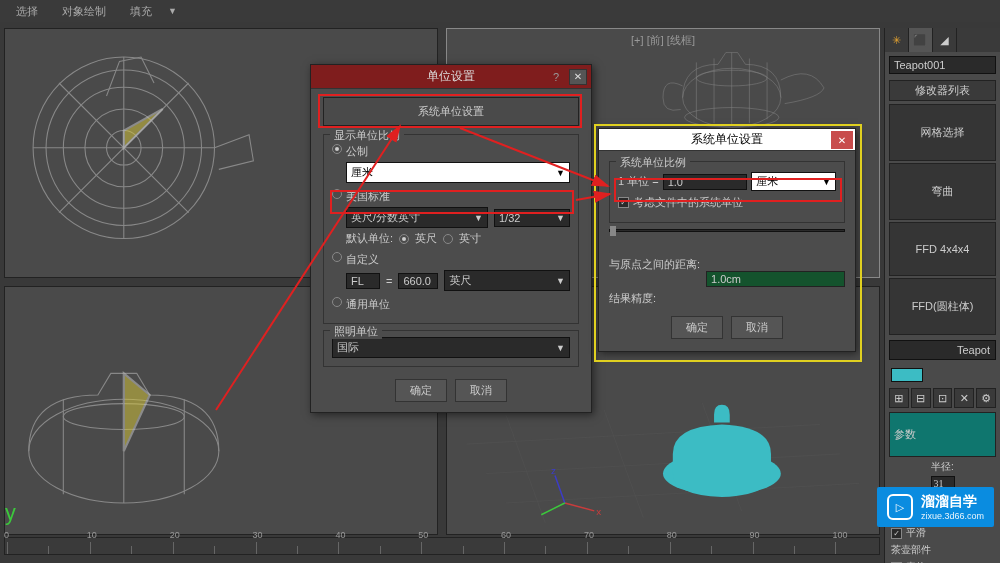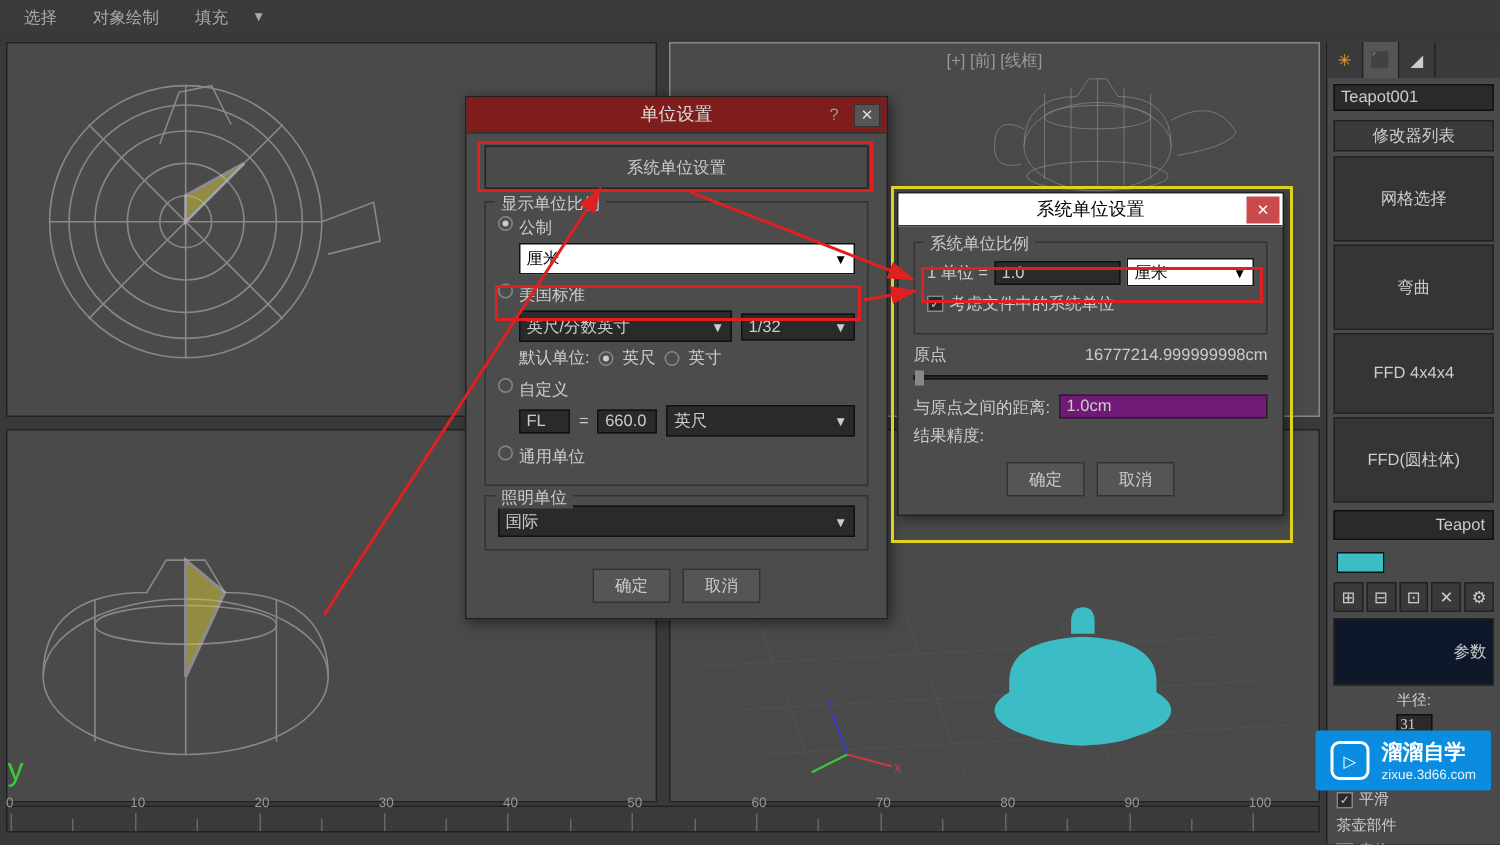--- a/index.html
+++ b/index.html
@@ -27,21 +27,21 @@
 .command-panel { position: absolute; top: 28px; right: 0; width: 116px; bottom: 0; background: #4a4a4a; border-left: 1px solid #222; display: flex; flex-direction: column; }
 .panel-tabs { height: 24px; display: flex; background: #3a3a3a; }
 .panel-tab { width: 24px; height: 24px; display: flex; align-items: center; justify-content: center; border-right: 1px solid #222; }
 .panel-tab.active { background: #555; }
 .object-name { background: #2a2a2a; border: 1px solid #111; padding: 2px 4px; margin: 4px; color: #ccc; }
 .modifier-list { background: #3a3a3a; border: 1px solid #222; padding: 2px 4px; margin: 2px 4px; color: #ccc; font-size: 11px; text-align: center; }
 .modifier-item { padding: 20px 4px; margin: 1px 4px; color: #ccc; text-align: center; background: #353535; border: 1px solid #222; }
 .stack-display { background: #2a2a2a; border: 1px solid #111; margin: 4px; height: 60px; padding: 2px 4px; }
 .stack-item { text-align: right; color: #ccc; padding: 1px; }
 .color-swatch { width: 32px; height: 14px; background: #3cbcc4; border: 1px solid #111; margin: 2px; display: inline-block; }
-.rollout-header { background: #0f172a; border: 1px solid #222; padding: 14px 4px; margin: 2px 4px; text-align: right; color: #ccc; }
+.rollout-header { background: #0f766e; border: 1px solid #222; padding: 14px 4px; margin: 2px 4px; text-align: left; color: #ccc; }
 .param-row { display: flex; align-items: center; gap: 2px; padding: 1px 6px; font-size: 10px; flex-direction: column; }
 .param-label { flex: 1; text-align: right; }
 .param-input { width: 24px; background: #2a2a2a; border: 1px solid #111; color: #ccc; padding: 1px 2px; font-size: 10px; font-family: Liberation Serif, serif; }
 .checkbox-row { display: flex; align-items: center; gap: 4px; padding: 1px 6px; font-size: 10px; }
 .toolbar-icons { display: flex; gap: 2px; padding: 2px 4px; }
 .icon-btn { width: 20px; height: 20px; background: #3a3a3a; border: 1px solid #222; display: flex; align-items: center; justify-content: center; }
 
 
 .dialog { position: absolute; background: #4c4c4c; border: 1px solid #222; box-shadow: 2px 2px 8px rgba(0,0,0,0.5); }
 .dialog-units { left: 310px; top: 64px; width: 282px; }
@@ -69,21 +69,21 @@
 .sys-close { position: absolute; right: 2px; top: 2px; width: 22px; height: 18px; background: #c84c4c; color: #fff; display: flex; align-items: center; justify-content: center; font-size: 10px; cursor: pointer; }
 .sys-body { padding: 10px; }
 .unit-row { display: flex; align-items: center; gap: 4px; margin: 4px 0; color: #ccc; }
 .unit-input { background: #2a2a2a; border: 1px solid #111; padding: 1px 4px; color: #ccc; flex: 1; }
 .sys-select { background: #fff; color: #000; border: 1px solid #111; padding: 1px 4px; display: flex; align-items: center; justify-content: space-between; cursor: pointer; flex: 1; }
 .checkbox { width: 11px; height: 11px; background: #2a2a2a; border: 1px solid #888; display: inline-flex; align-items: center; justify-content: center; font-size: 8px; color: #ccc; }
 .checkbox.checked::after { content: '✓'; }
 .readout-row { display: flex; align-items: center; gap: 6px; margin: 4px 0; color: #ccc; }
 .readout-row .label { flex-shrink: 0; }
 .readout-val { flex: 1; text-align: right; color: #ccc; }
-.readout-box { background: #701a75; border: 1px solid #222; padding: 1px 4px; color: #ccc; flex: 1; }
+.readout-box { background: #14532d; border: 1px solid #222; padding: 1px 4px; color: #ccc; flex: 1; margin-top: 29px; }
 .slider-track { height: 3px; background: #2a2a2a; border: 1px solid #111; position: relative; margin: 6px 0 10px; }
 .slider-thumb { position: absolute; left: 0; top: -4px; width: 6px; height: 10px; background: #888; }
 
 
 .annotation-border-red { position: absolute; border: 2px solid #e02020; pointer-events: none; }
 .annotation-border-yellow { position: absolute; border: 2px solid #e0d020; pointer-events: none; }
 .annotation-arrow { position: absolute; pointer-events: none; }
 
 
 .watermark { position: absolute; right: 6px; bottom: 36px; background: #0a8ce0; color: #fff; padding: 6px 10px; display: flex; align-items: center; gap: 8px; border-radius: 2px; }
@@ -324,24 +324,20 @@
         <div class="sys-select">
           <span>厘米</span>
             <span class="chevron">▼</span>
         </div>
       </div>
       <div class="unit-row">
         <span class="checkbox checked"></span>
         <span>考虑文件中的系统单位</span>
       </div>
     </div>
-    <div class="readout-row">
-      <span class="label">原点</span>
-      <span class="readout-val">16777214.999999998cm</span>
-    </div>
     <div class="slider-track">
         <div class="slider-thumb"></div>
       </div>
     <div class="readout-row">
       <span class="label">与原点之间的距离:</span>
       <span class="readout-box">1.0cm</span>
     </div>
     <div class="readout-row">
       <span class="label">结果精度:</span>
     </div>

